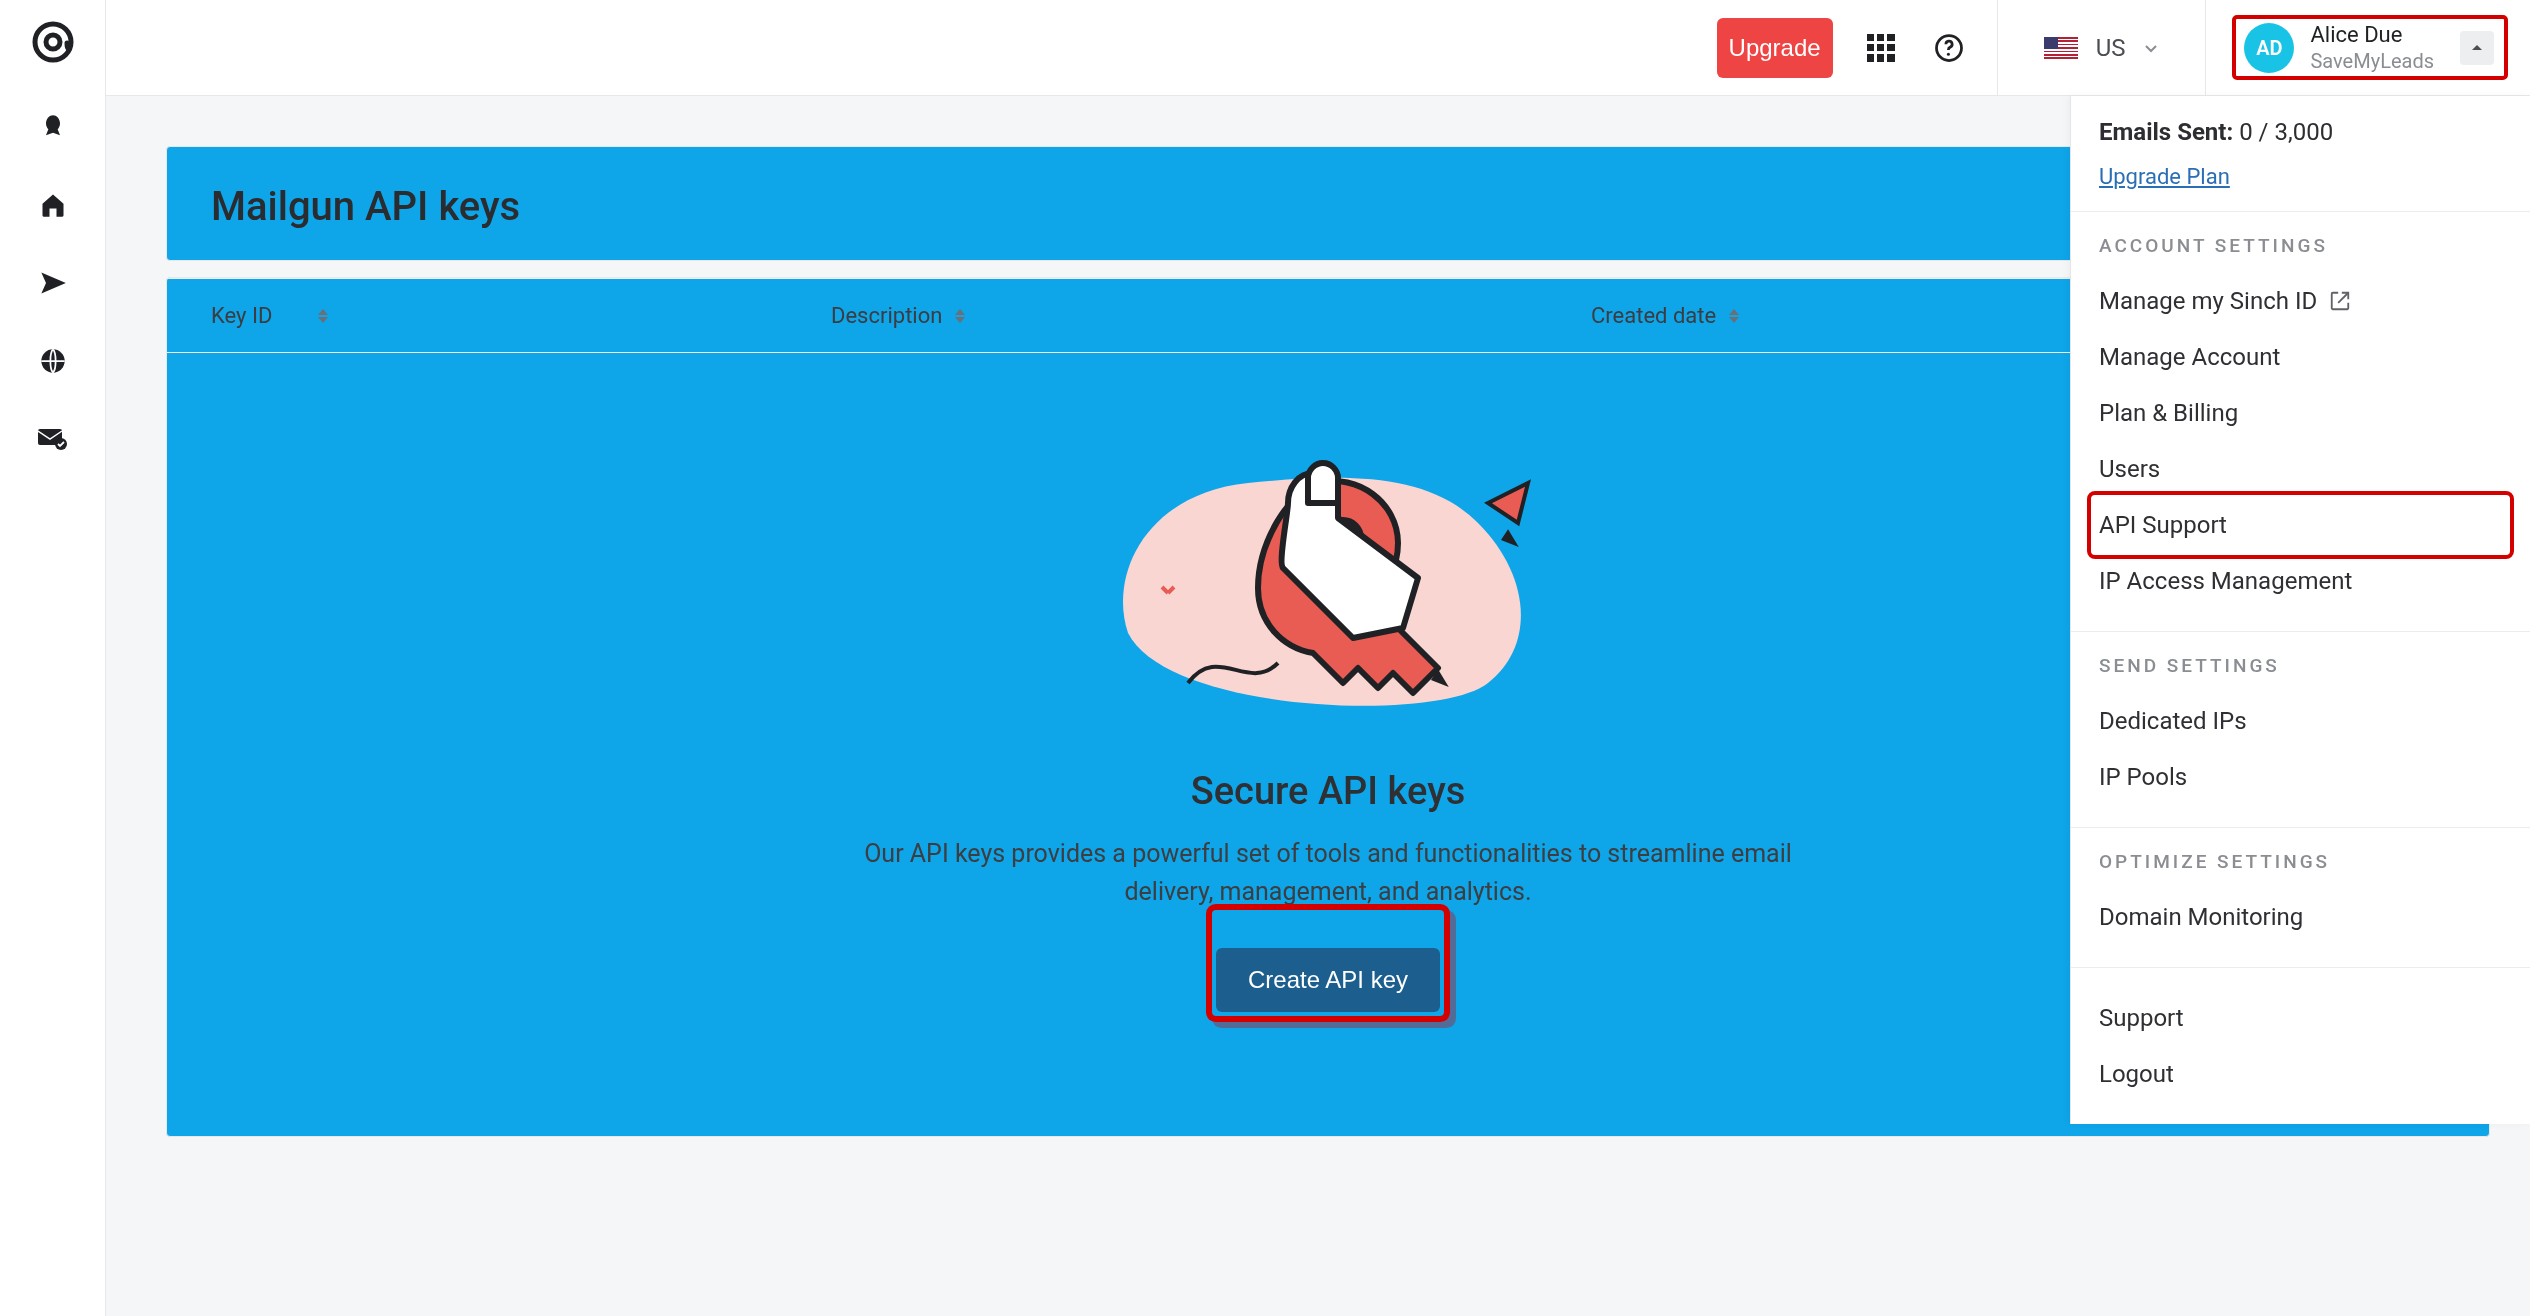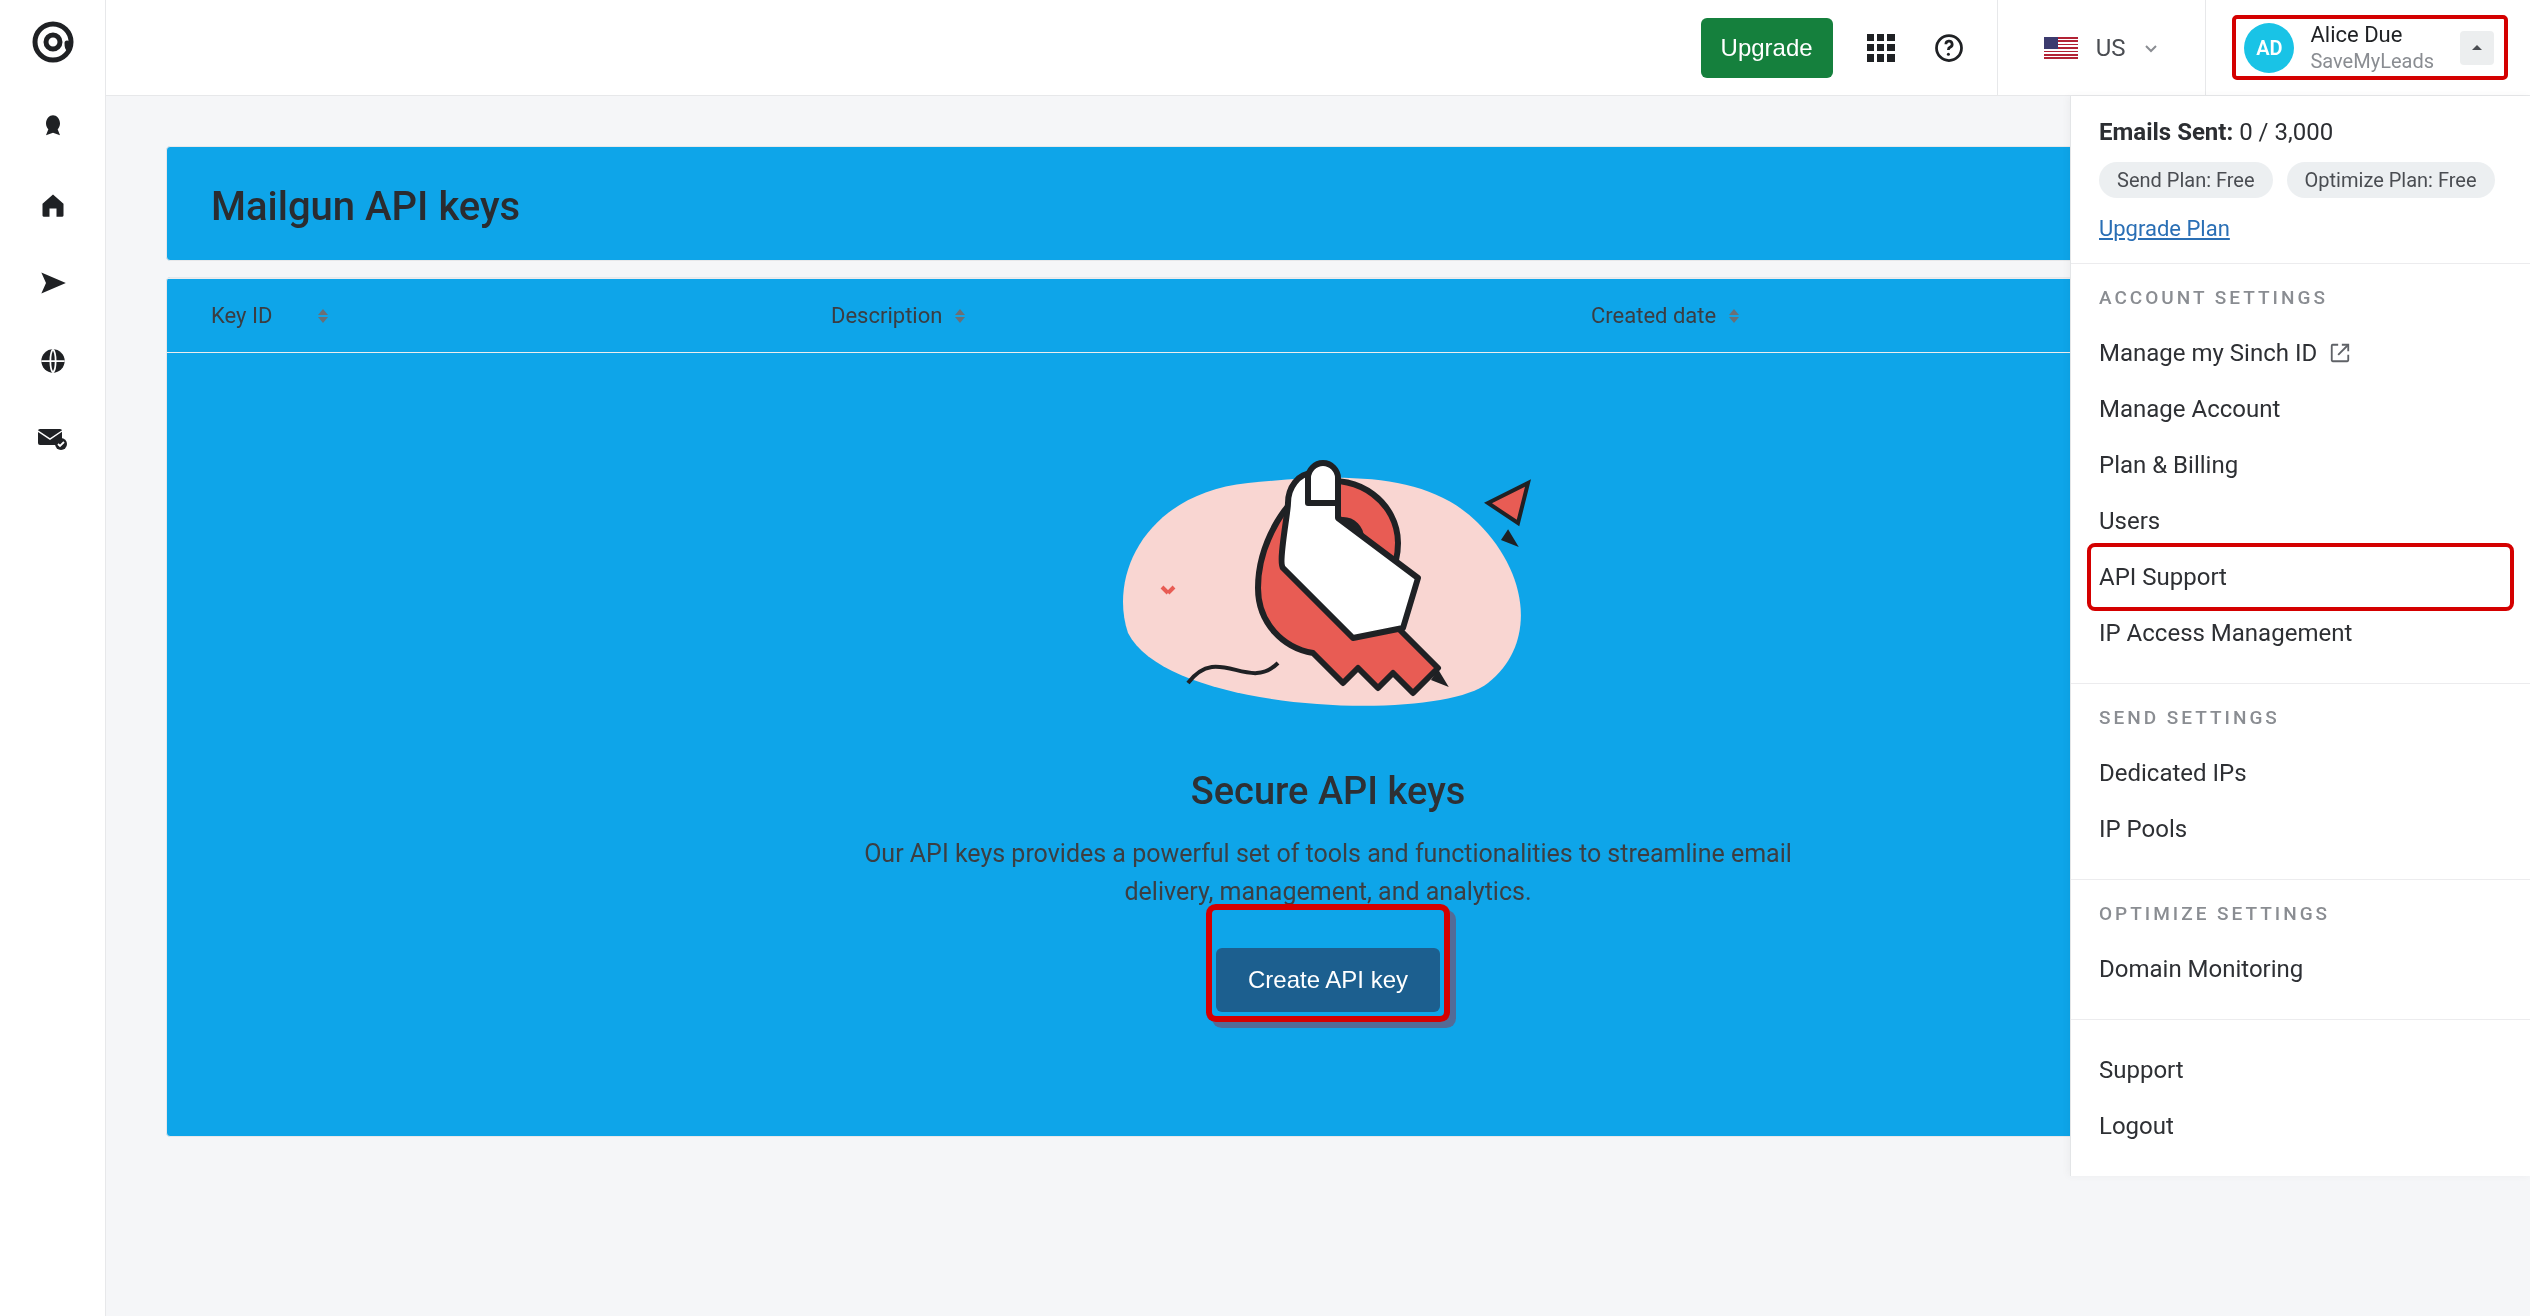--- a/index.html
+++ b/index.html
@@ -29,25 +29,25 @@
     height: 96px;
     background:#fff;
     border-bottom:1px solid #e7e8ea;
     display:flex;
     align-items:center;
     justify-content:flex-end;
     padding: 0 24px 0 0;
     gap: 28px;
   }
   .btn-upgrade {
-    background:#15803d;
+    background:#ef4444;
     color:#fff;
     border:none;
     border-radius:6px;
-    padding: 16px 20px;
+    padding: 16px 12px;
     font-size: 24px;
     font-weight:500;
     cursor:pointer;
   }
   .icon-btn { width:40px; height:40px; display:flex; align-items:center; justify-content:center; cursor:pointer; color:#1f2124; }
   .divider-v { width:1px; height:96px; background:#e7e8ea; }
   .region { display:flex; align-items:center; gap:18px; font-size:24px; color:#4a4d52; cursor:pointer; padding:0 18px; }
   .flag { width:34px; height:22px; background: linear-gradient(180deg,#b22234 7.7%,#fff 7.7% 15.4%,#b22234 15.4% 23.1%,#fff 23.1% 30.8%,#b22234 30.8% 38.5%,#fff 38.5% 46.2%,#b22234 46.2% 53.9%,#fff 53.9% 61.5%,#b22234 61.5% 69.2%,#fff 69.2% 76.9%,#b22234 76.9% 84.6%,#fff 84.6% 92.3%,#b22234 92.3%); position:relative; }
   .flag::before { content:""; position:absolute; top:0; left:0; width:14px; height:12px; background:#3c3b6e; }
   .user-block {
@@ -305,24 +305,20 @@
           </span>
         </div>
       </div>
 
       <div class="dropdown">
         <div class="dd-section">
           <div class="emails-line">
             <b>Emails Sent:</b>
             <span>0 / 3,000</span>
           </div>
-          <div class="chips">
-            <span class="chip">Send Plan: Free</span>
-            <span class="chip">Optimize Plan: Free</span>
-          </div>
           <a class="link">Upgrade Plan</a>
         </div>
 
         <div class="dd-section">
           <div class="dd-label">ACCOUNT SETTINGS</div>
           <div class="dd-item">
             <span>Manage my Sinch ID</span>
             <svg class="ext-icon" width="22" height="22" viewBox="0 0 24 24" fill="none" stroke="currentColor" stroke-width="2">
                 <path d="M14 3h7v7"></path>
                 <path d="M10 14L21 3"></path>

